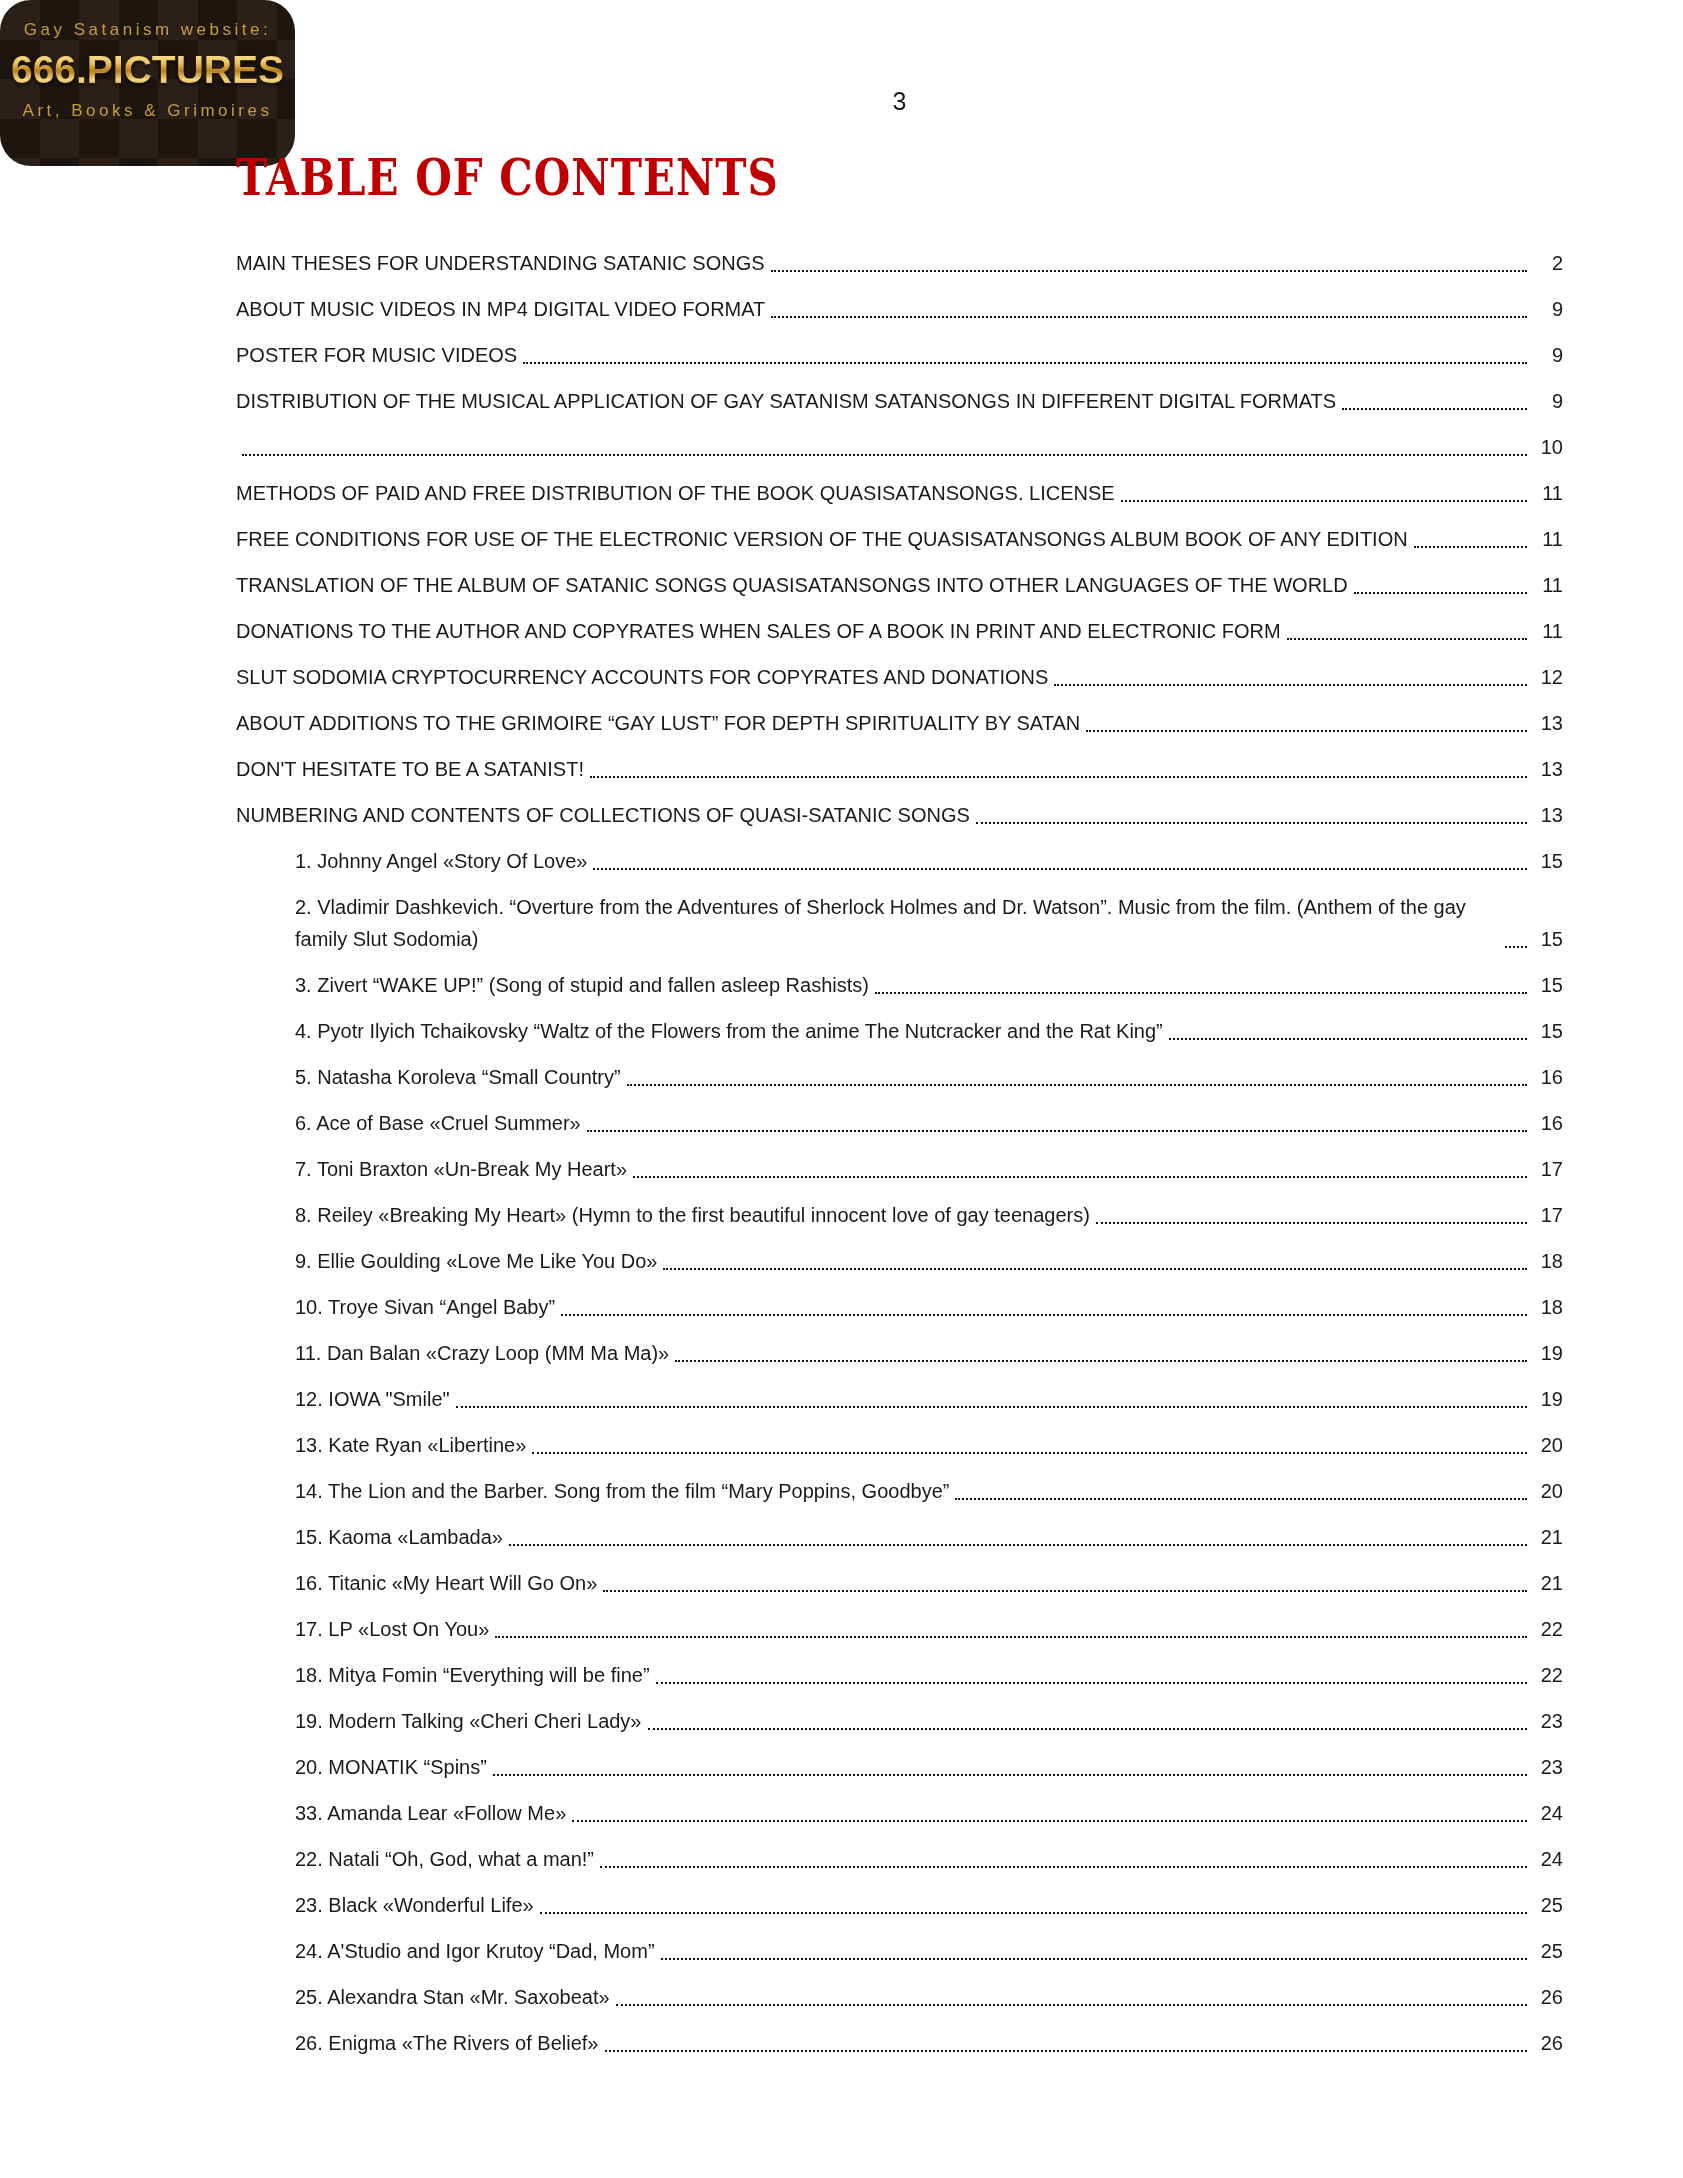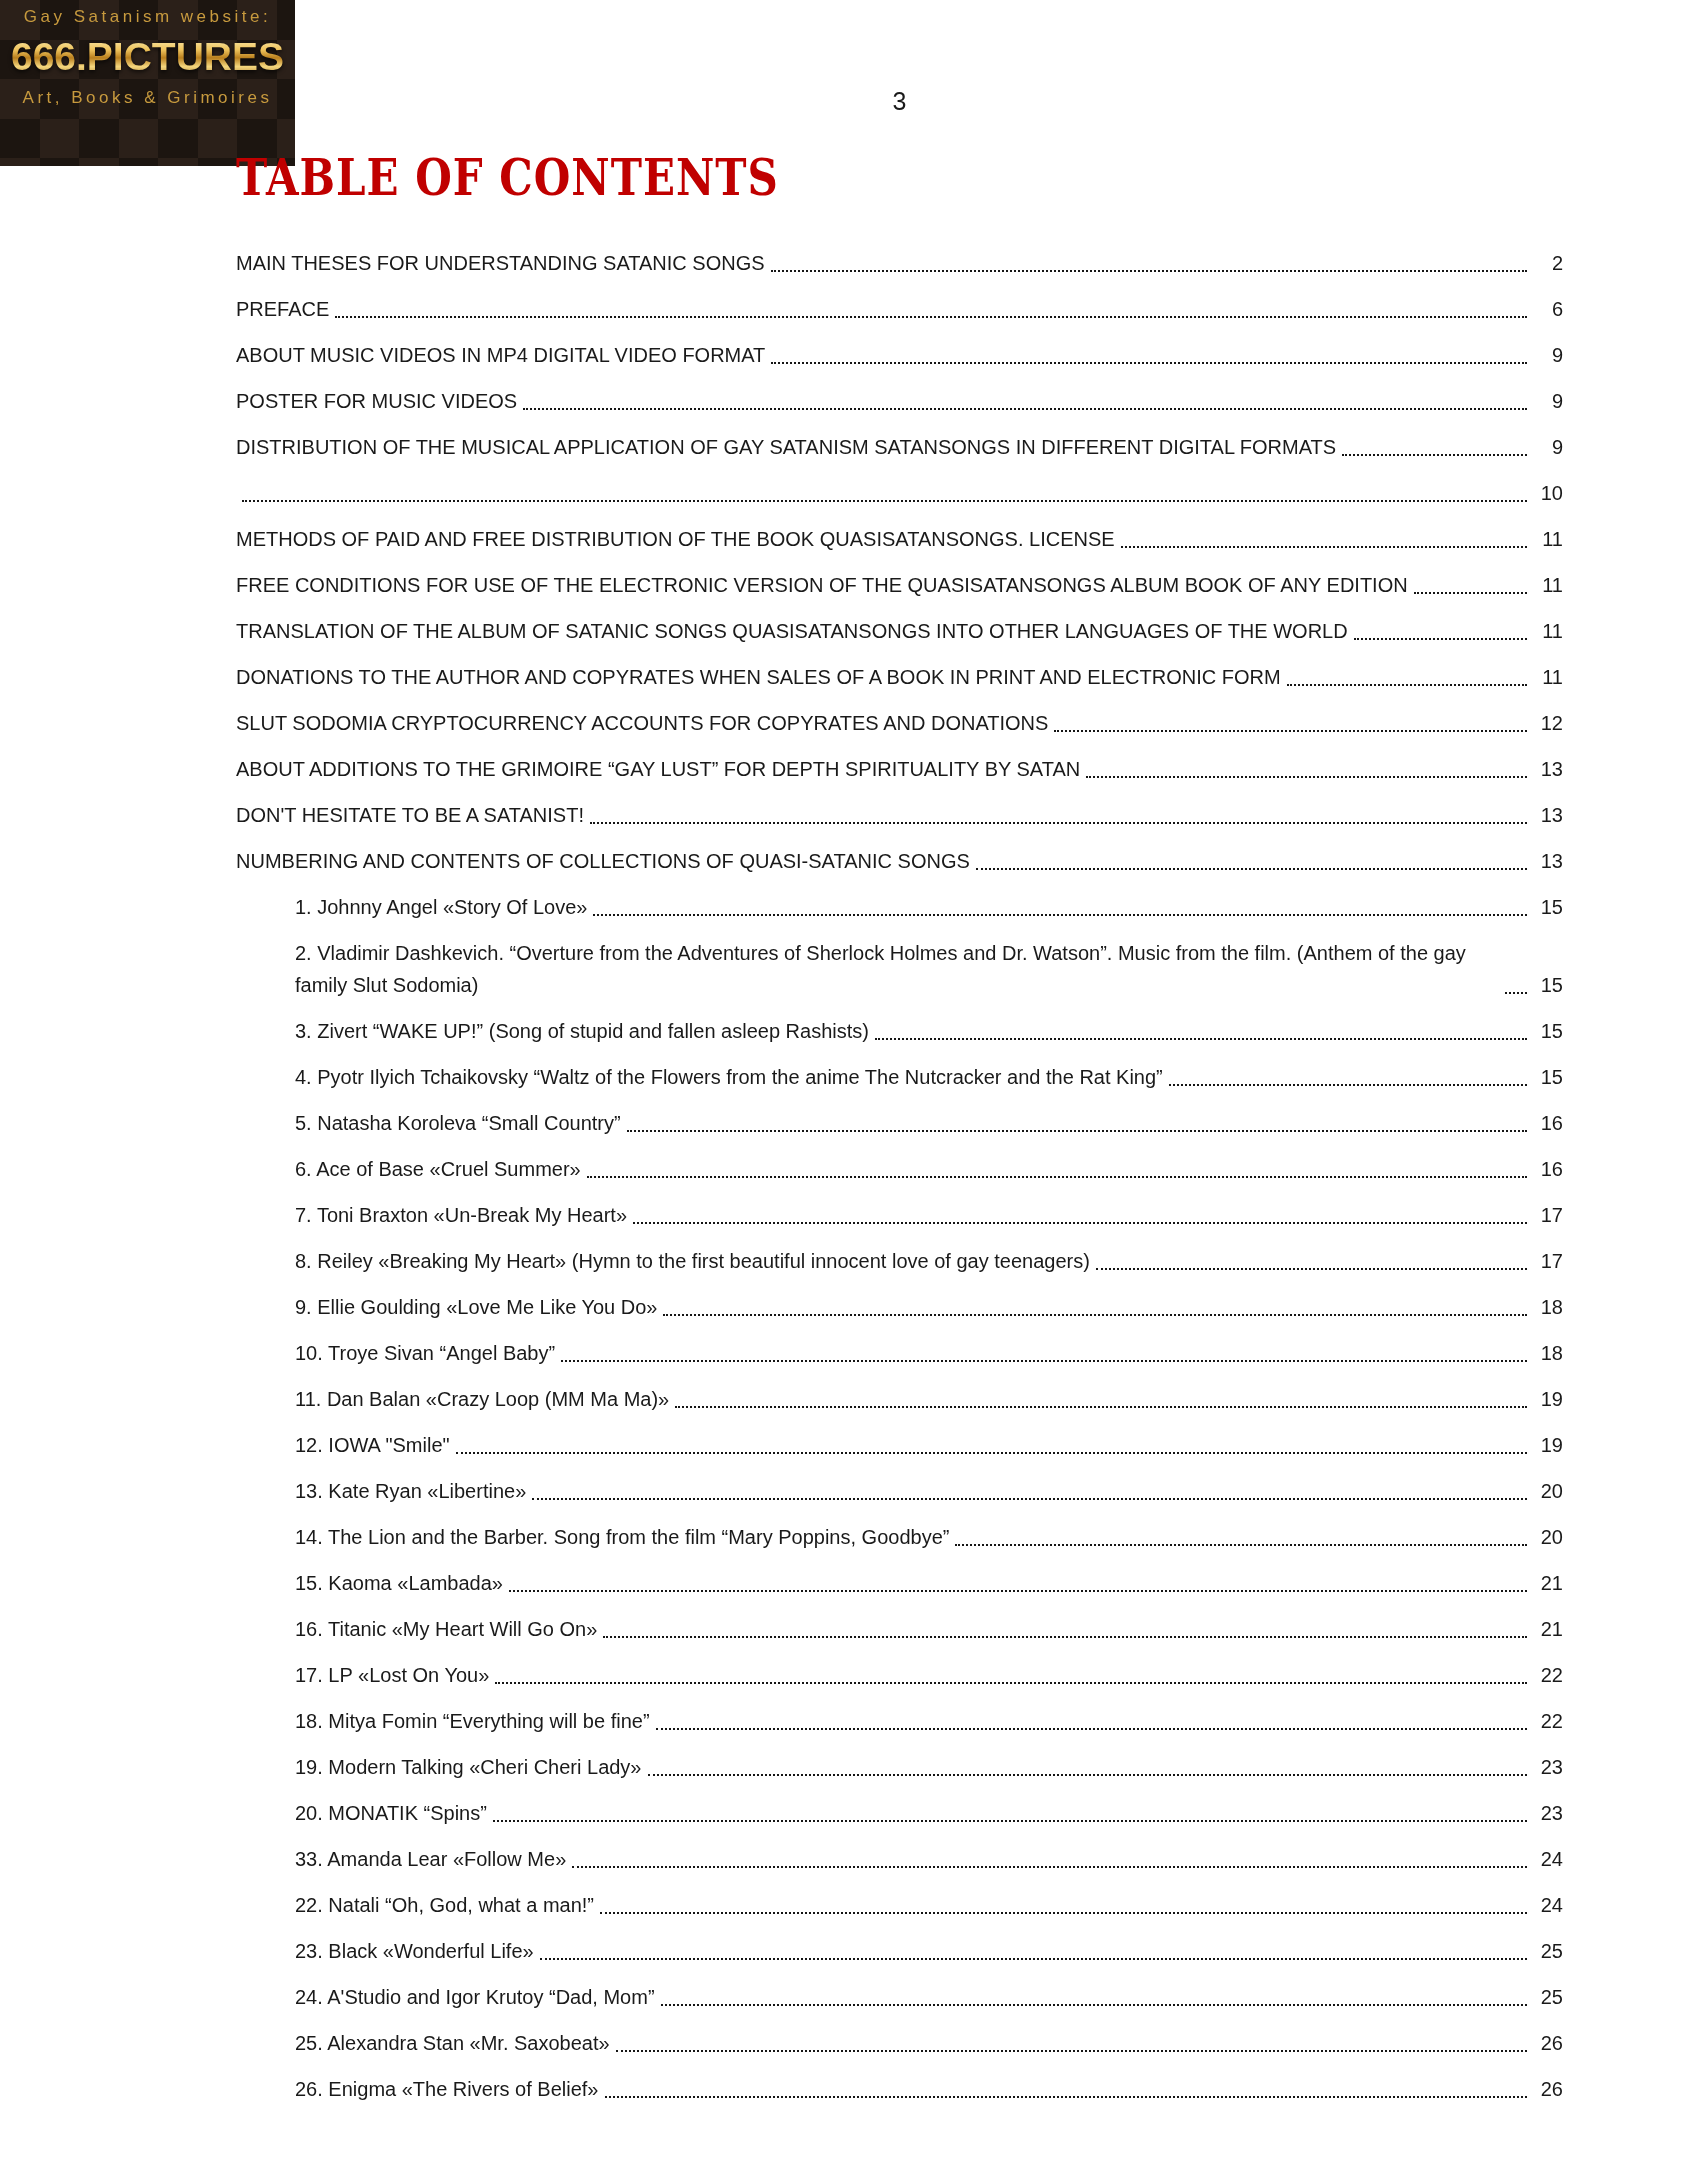--- a/index.html
+++ b/index.html
@@ -22,22 +22,23 @@
     top: 0; left: 0;
     width: 295px; height: 166px;
     box-sizing: border-box;
     text-align: center;
     background-color: #2b2019;
     background-image:
       linear-gradient(45deg, rgba(0,0,0,0.35) 25%, transparent 25%, transparent 75%, rgba(0,0,0,0.35) 75%),
       linear-gradient(45deg, rgba(0,0,0,0.35) 25%, transparent 25%, transparent 75%, rgba(0,0,0,0.35) 75%);
     background-position: 0 0, 40px 40px;
     background-size: 79px 79px;
-    padding-top: 7px;
+    padding-top: 20px;
     overflow: hidden;
+    border-radius: 31px;
   }
   .logo-line1, .logo-line3 {
     color: #c79a3e;
     font-size: 17px;
     letter-spacing: 3.5px;
     white-space: nowrap;
   }
   .logo-line2 {
     font-size: 39px;
     font-weight: 700;
@@ -115,25 +116,20 @@
   <div class="doc-title">
     <span>TABLE OF CONTENTS</span>
   </div>
   <div class="toc-list">
       <div class="row">
     <span class="txt">MAIN THESES FOR UNDERSTANDING SATANIC SONGS</span>
     <span class="leader"></span>
     <span class="num">2</span>
   </div>
       <div class="row">
-    <span class="txt">PREFACE</span>
-    <span class="leader"></span>
-    <span class="num">6</span>
-  </div>
-      <div class="row">
     <span class="txt">ABOUT MUSIC VIDEOS IN MP4 DIGITAL VIDEO FORMAT</span>
     <span class="leader"></span>
     <span class="num">9</span>
   </div>
       <div class="row">
     <span class="txt">POSTER FOR MUSIC VIDEOS</span>
     <span class="leader"></span>
     <span class="num">9</span>
   </div>
       <div class="row">

